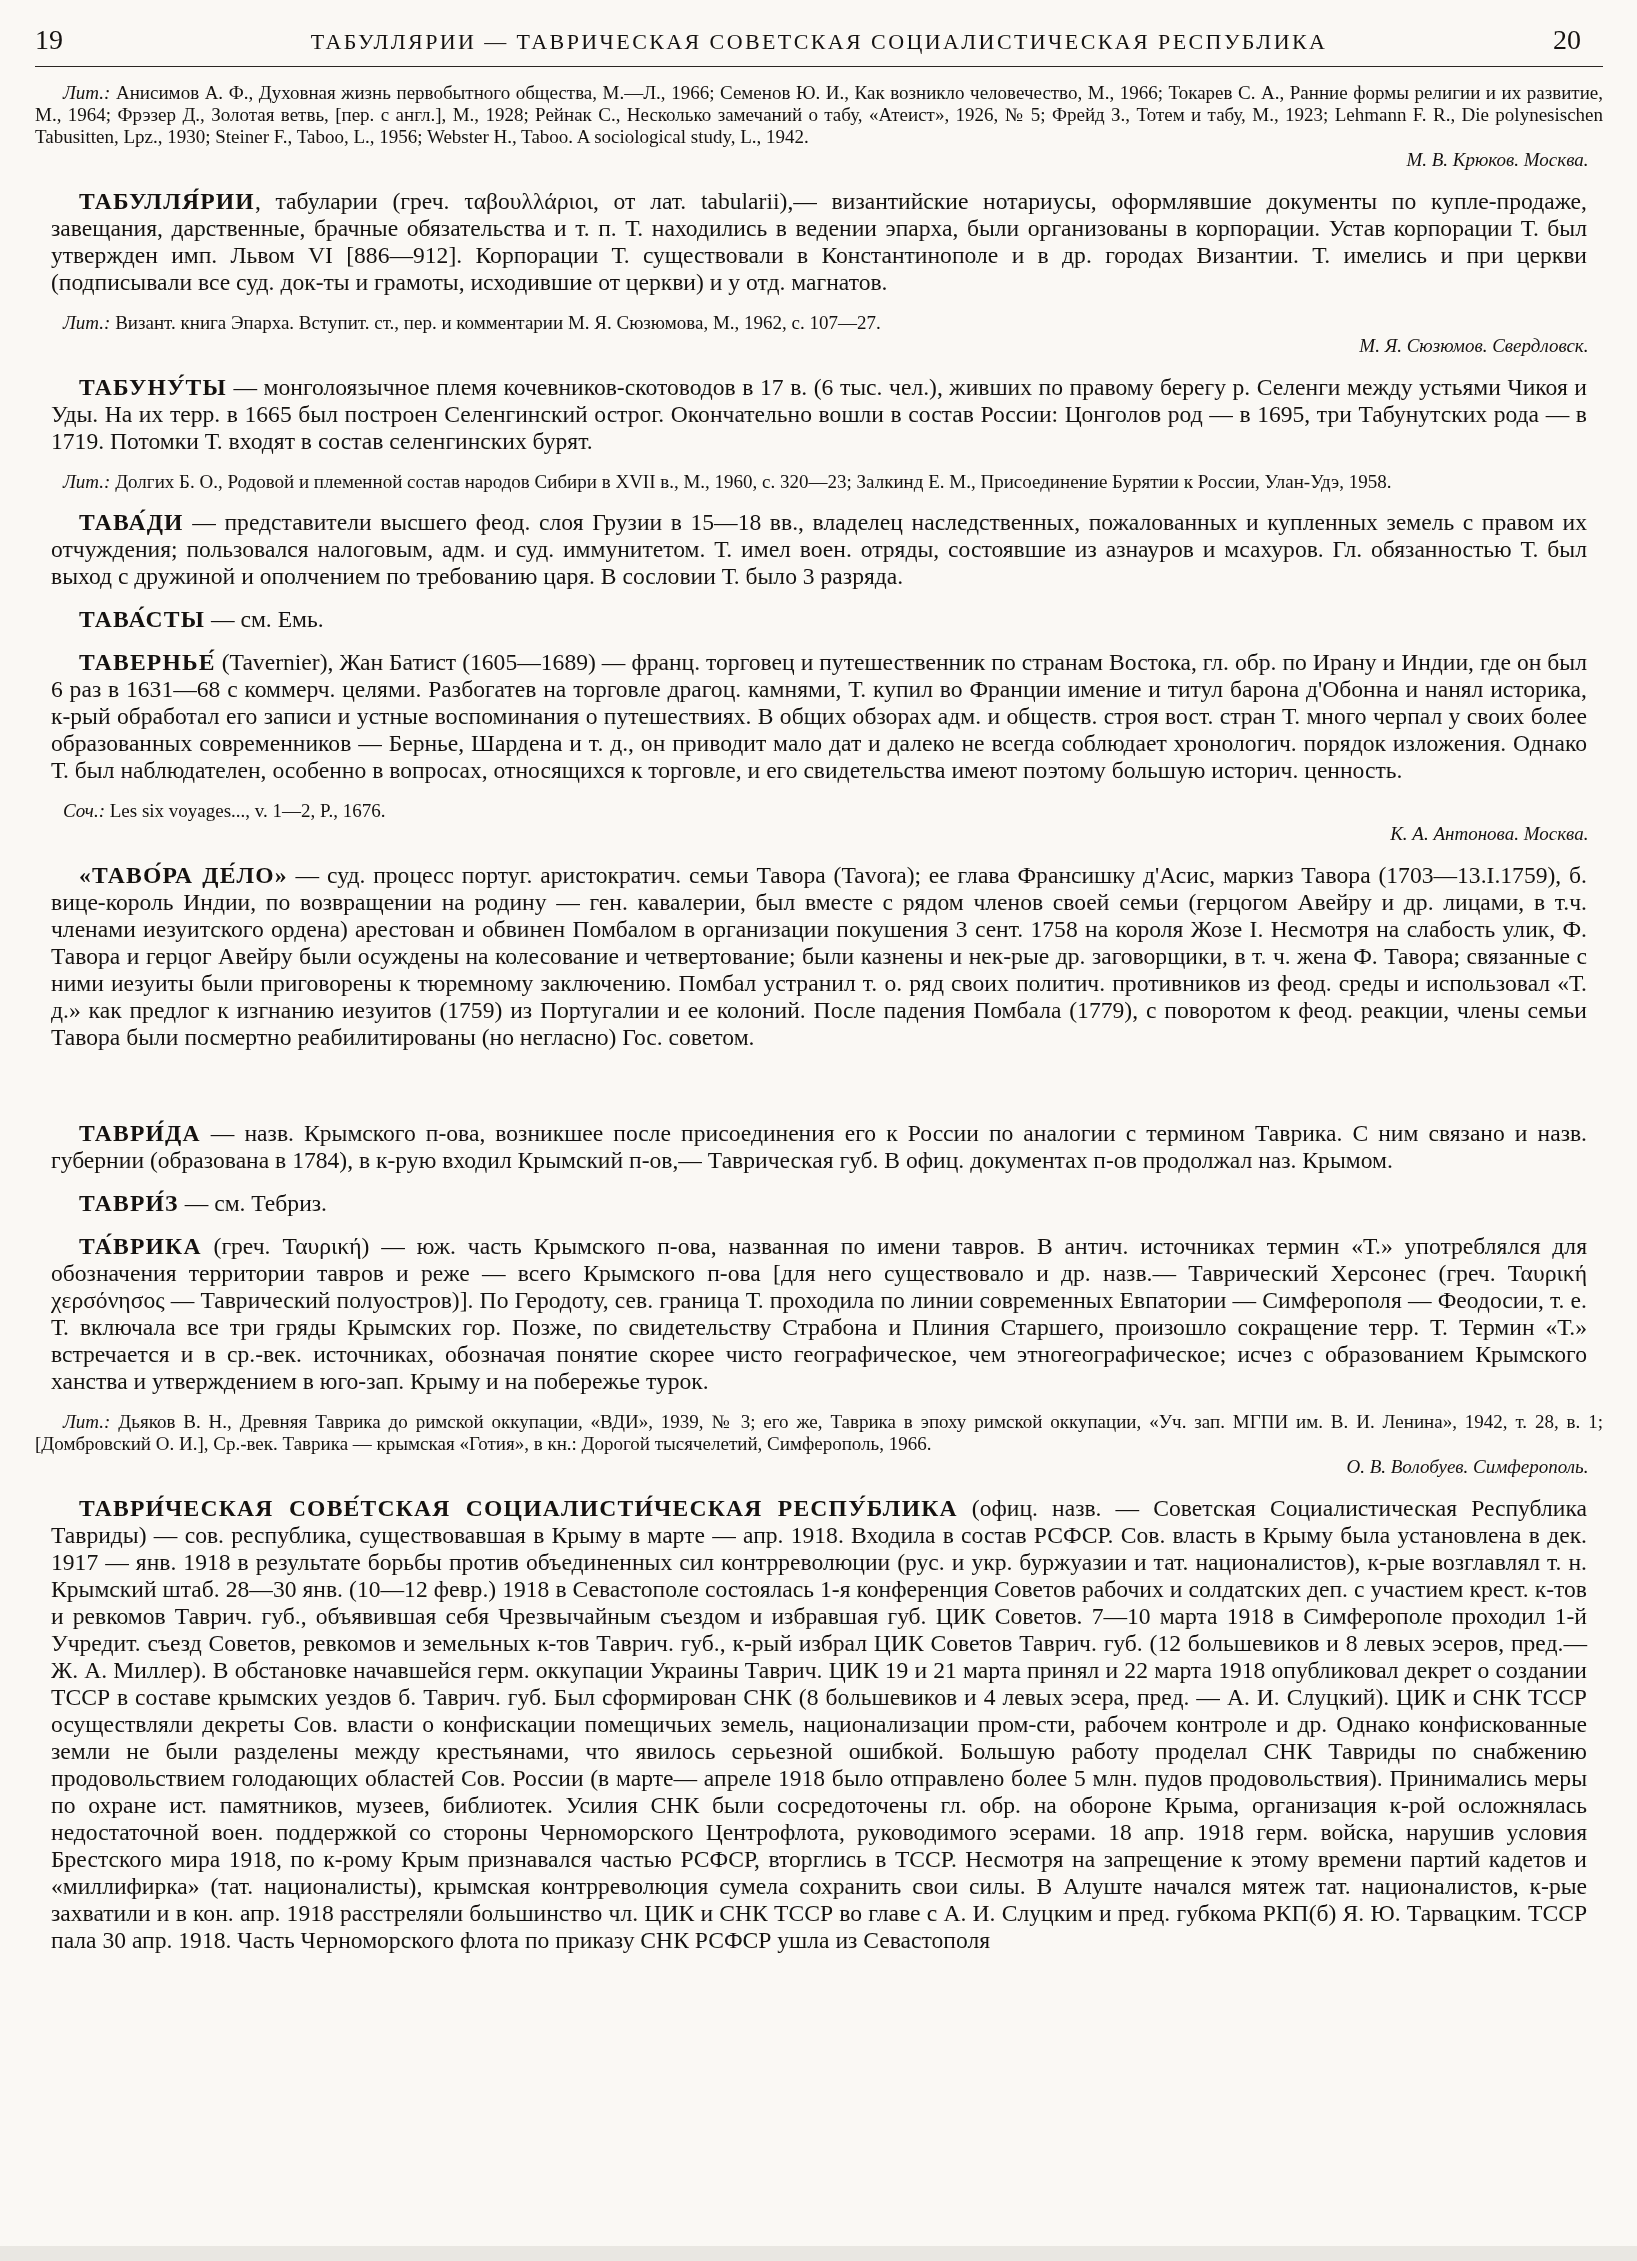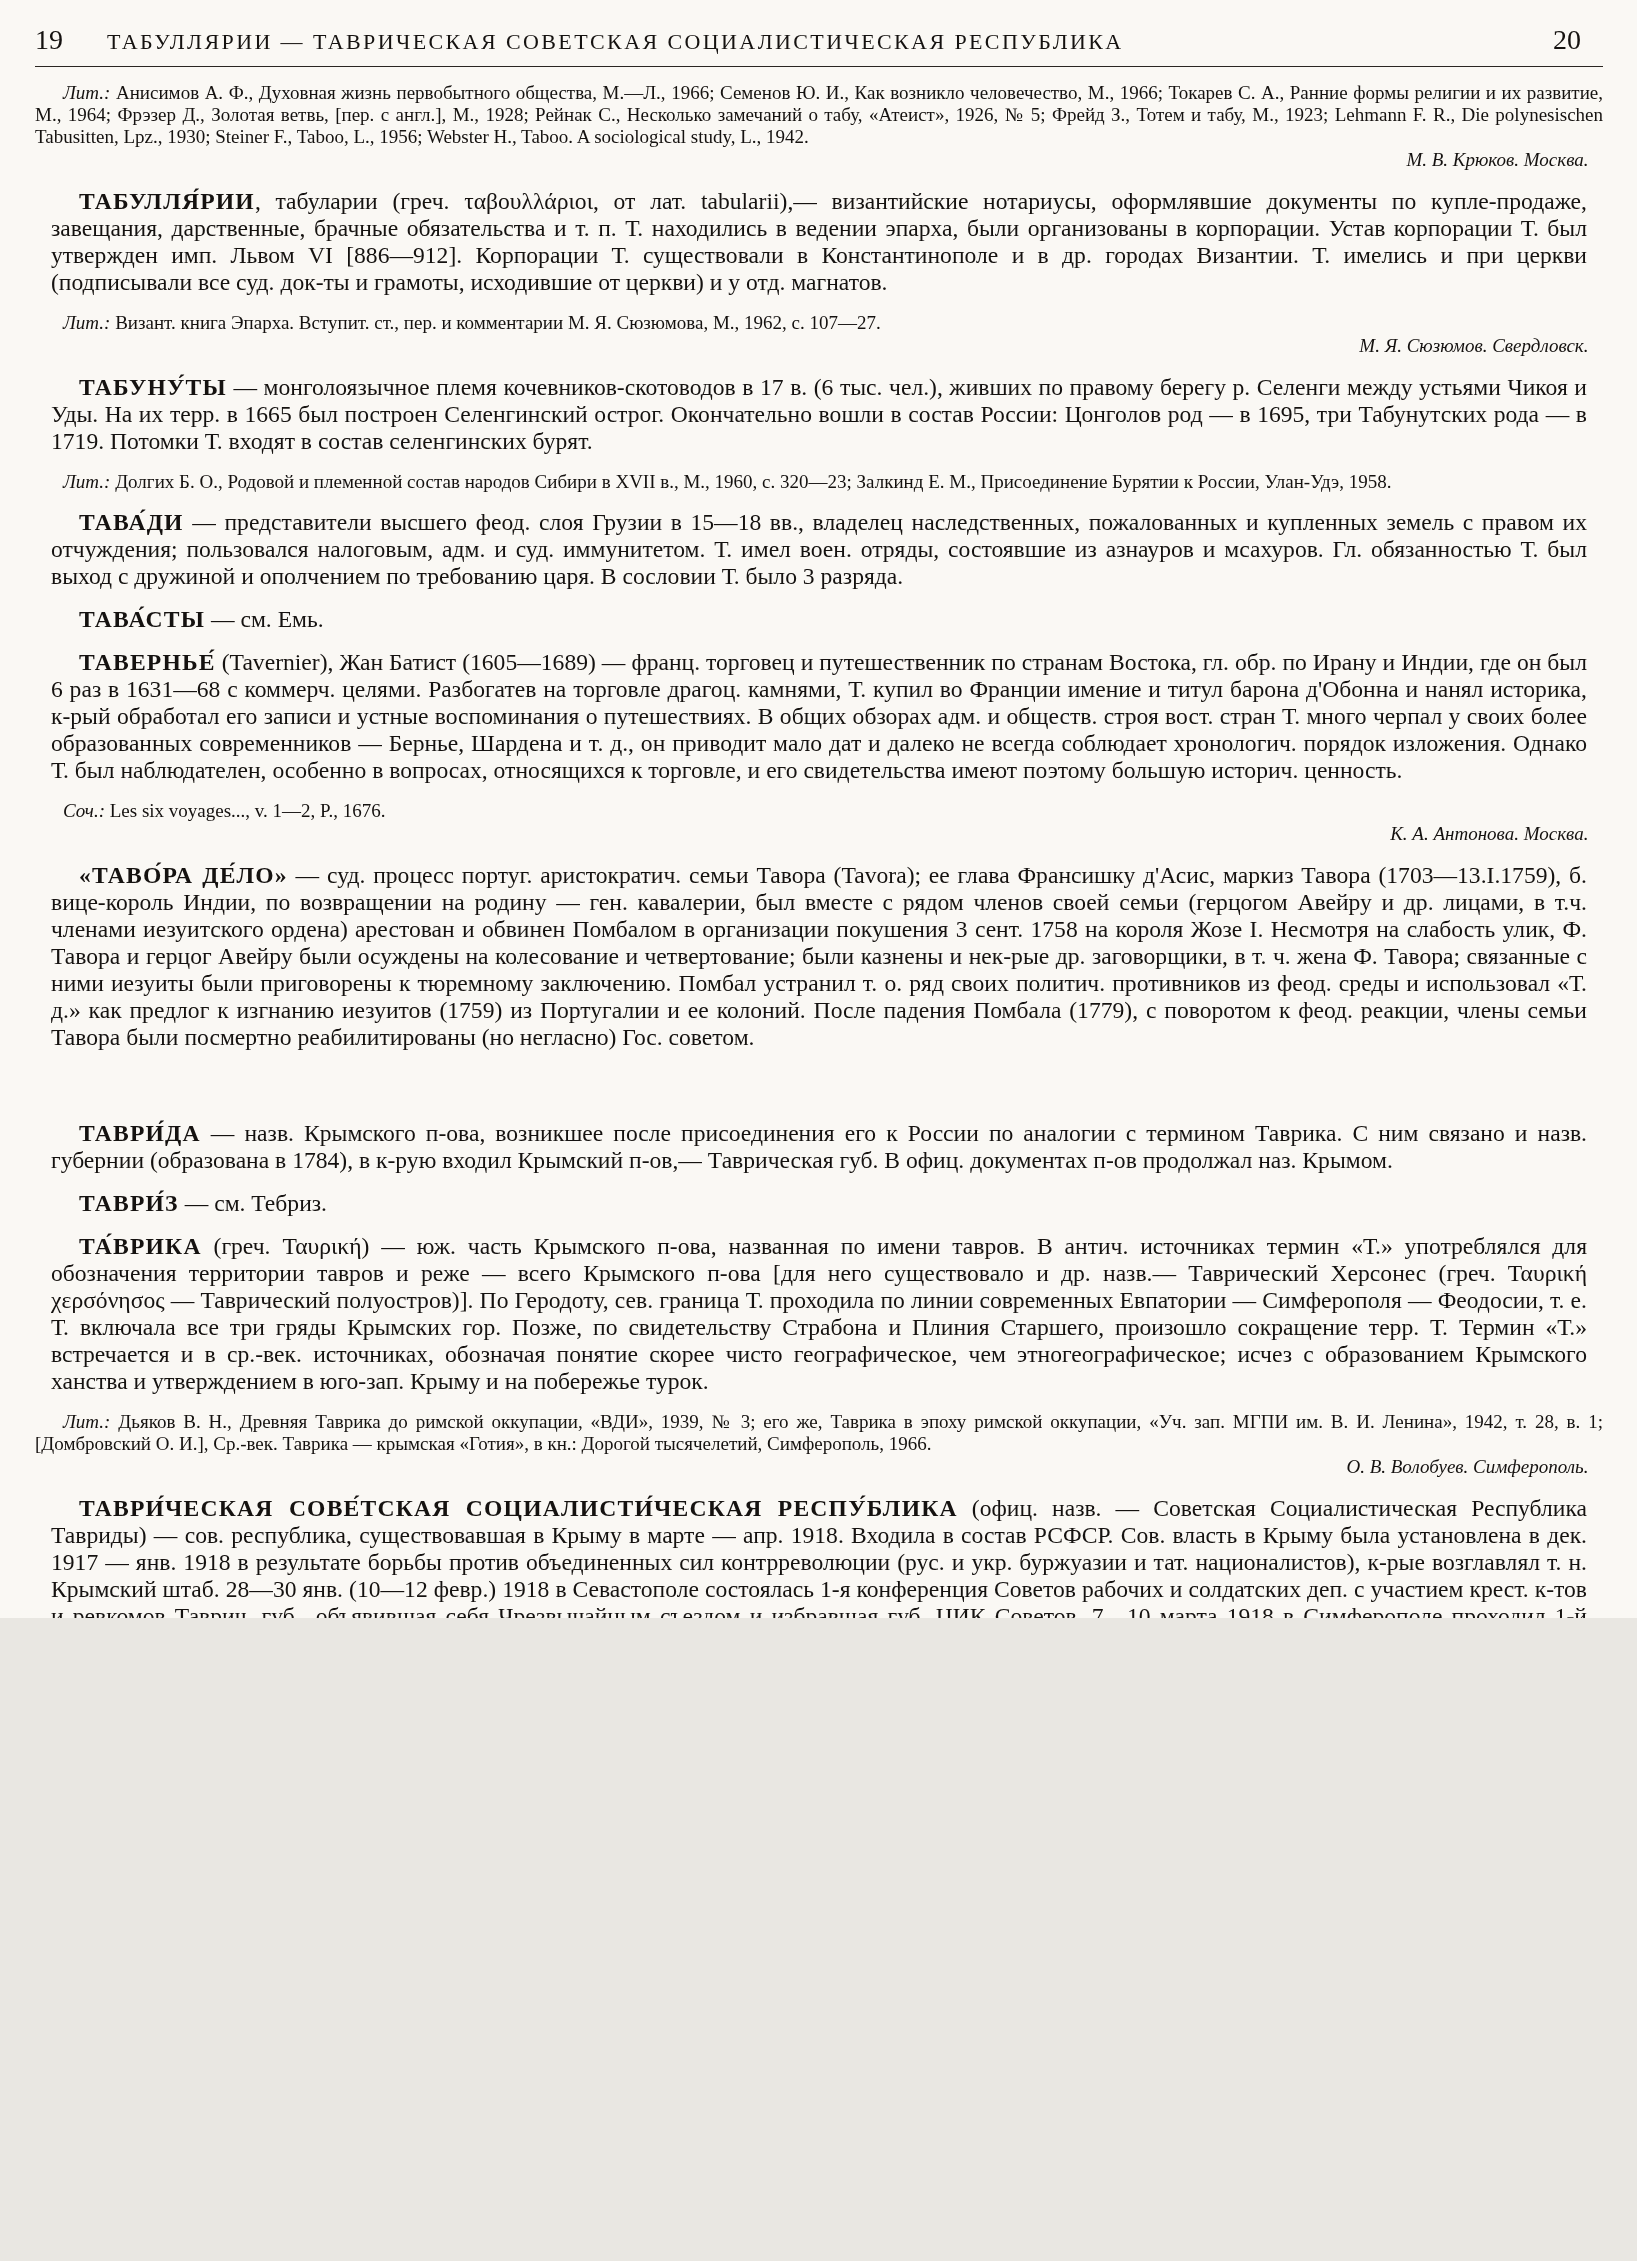--- a/index.html
+++ b/index.html
@@ -2,41 +2,41 @@
 <html lang="ru" style="font-size:9.7px"><head>
 <meta charset="utf-8">
 <style>
   html, body {
     margin: 0;
     padding: 0;
     background: #e9e7e2;
   }
   .page {
     width: 1638px;
-    height: 1618px;
+    height: 2246px;
     box-sizing: border-box;
     background: #faf8f4;
     color: #151210;
     font-family: "Liberation Serif", serif;
     padding: 24px 35px 18px 35px;
     overflow: hidden;
   }
   .header {
     display: flex;
     align-items: baseline;
   }
   .pageno {
     font-size: 28px;
     width: 72px;
     flex: 0 0 auto;
   }
   .pageno.right { text-align: center; }
   .running {
     flex: 1 1 auto;
-    text-align: left;
+    text-align: center;
     font-size: 22px;
     letter-spacing: 2.4px;
     white-space: nowrap;
   }
   .rule {
     border-top: 1.8px solid #2a2622;
     margin-top: 9.7px;
   }
   .cols {
     display: flex;

